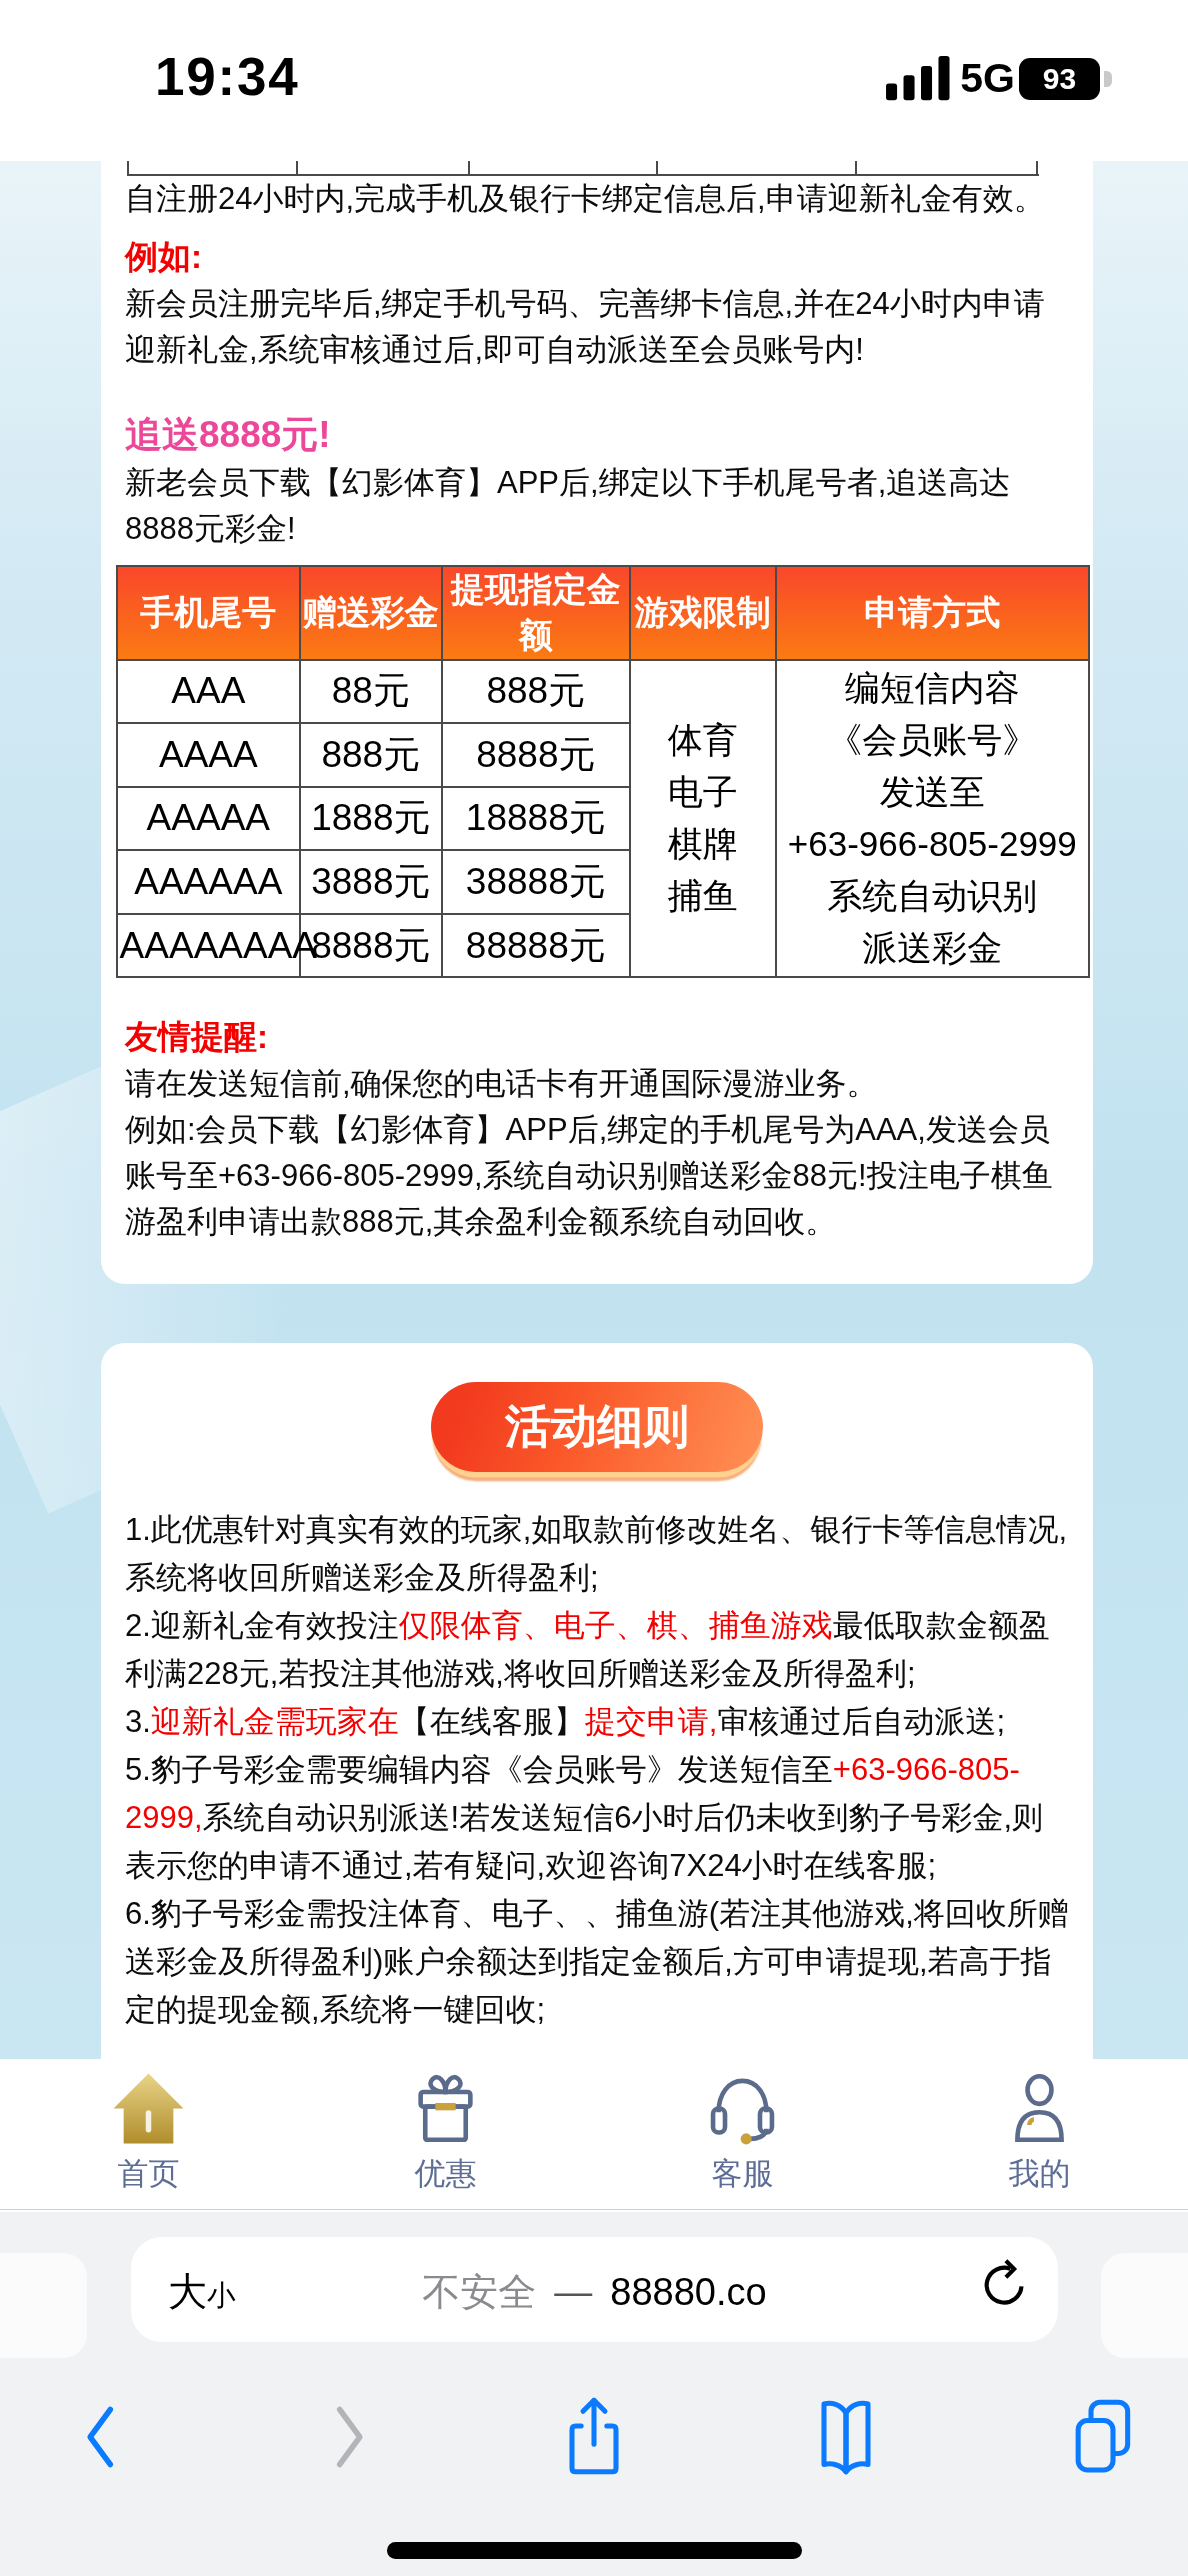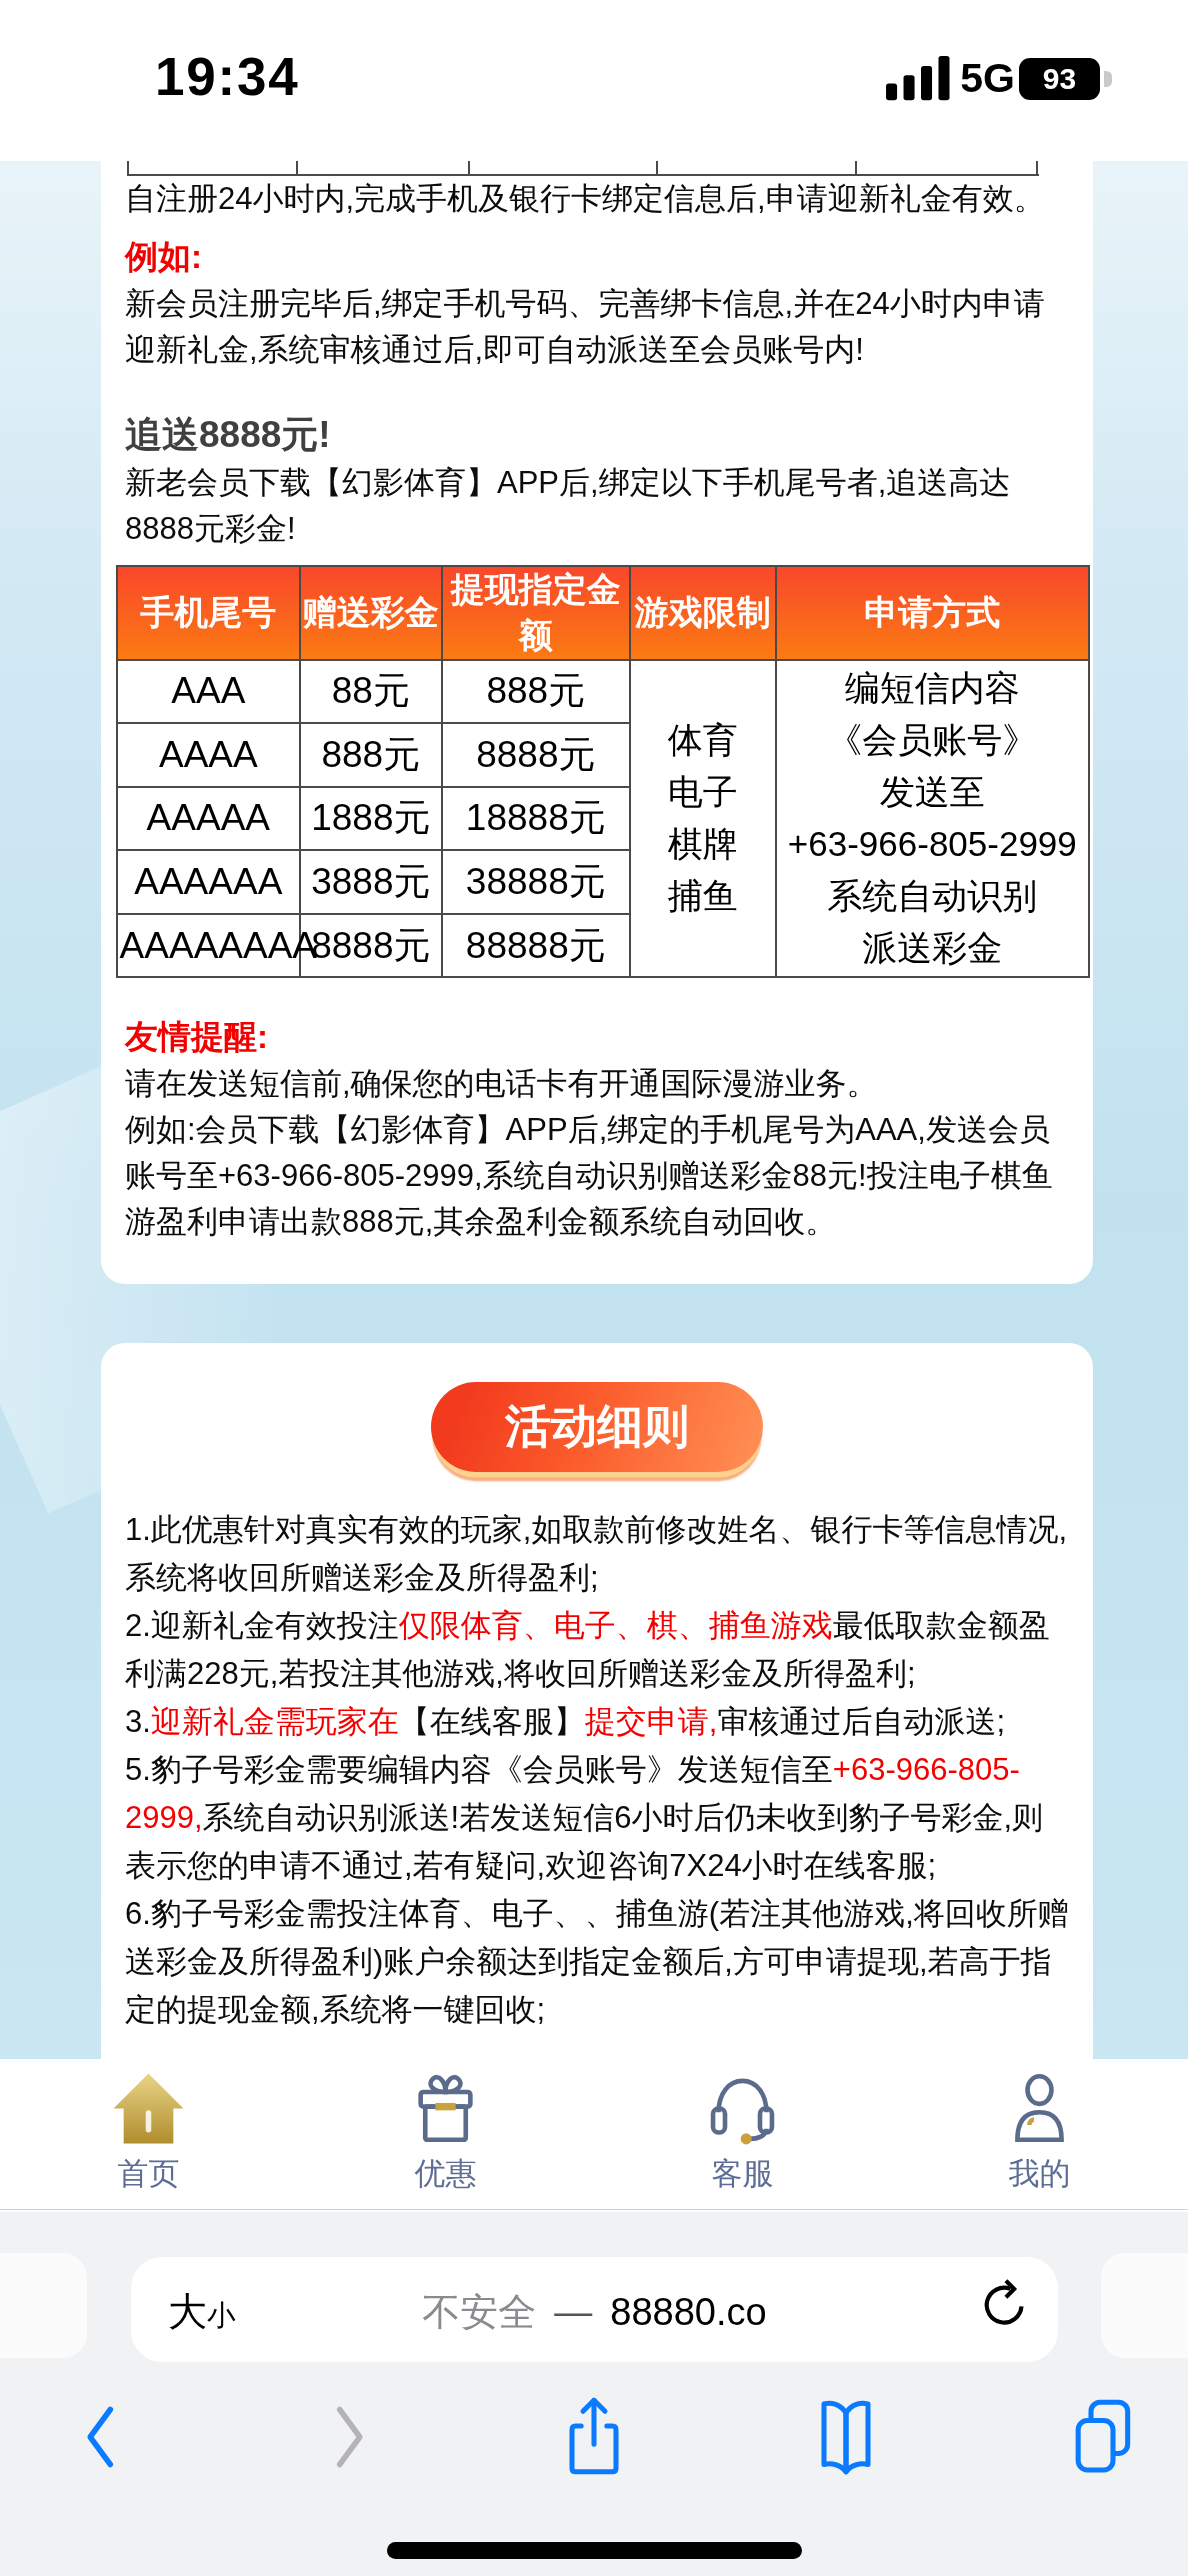--- a/index.html
+++ b/index.html
@@ -29,21 +29,21 @@
   .card1 { border-radius:0 0 24px 24px; padding:0 24px 39px; }
   .card2 { margin-top:59px; border-radius:24px 24px 0 0; padding:39px 24px 74px; min-height:829px; }
 
   
   .clipped-row { display:flex; height:14.7px; margin-left:1.8px; width:912px; border-bottom:2.8px solid #4a4a4a; }
   .clipped-row i { border-left:2.8px solid #4a4a4a; }
   .clipped-row i:last-child { border-right:2.8px solid #4a4a4a; }
 
   .h-red  { color:#f40000; font-weight:700; font-size:33px; line-height:48px; margin-top:11px; }
   .body-p { font-size:31px; line-height:46px; color:#0c0c0c; }
-  .chase  { color:#404040; font-weight:700; font-size:37px; line-height:50px; margin-top:37px; }
+  .chase  { color:#ec4899; font-weight:700; font-size:37px; line-height:50px; margin-top:37px; }
 
   
   table.bonus { border-collapse:collapse; table-layout:fixed; width:972px; margin:13px 0 0 -9.2px; text-align:center; }
   table.bonus col.c1{width:183px} table.bonus col.c2{width:142px} table.bonus col.c3{width:188px}
   table.bonus col.c4{width:146px} table.bonus col.c5{width:313px}
   table.bonus th { background:linear-gradient(180deg,#f9472b,#fb7b12); color:#fff; font-size:34px; font-weight:700;
                    height:55px; border:2.8px solid #4a4a4a; padding:0 1.8px; }
   table.bonus td { border:2.8px solid #4a4a4a; font-size:37px; height:53px; padding:1.8px 1.8px; color:#000; background:#fff; }
   table.bonus td.multi { font-size:35px;border-radius:27px; }
   table.bonus td.multi div { line-height:52px; white-space:nowrap; }
@@ -63,21 +63,21 @@
              display:flex; border-bottom:1.8px solid #d2d2d4; }
   .tab { flex:1; display:flex; flex-direction:column; align-items:center; padding-top:9.2px; cursor:pointer; }
   .tab svg { width:81px; height:81px; display:block; }
   .tab .lbl { margin-top:3.7px; font-size:31px; color:#5d6d96; }
 
   
   .browser { position:absolute; top:2212px; left:0; width:1188px; height:364px; background:#f1f2f4; z-index:20; }
   .tab-stub { position:absolute; top:41px; width:87px; height:105px; background:#fbfbfc; }
   .tab-stub.left  { left:0; border-radius:0 24px 24px 0; }
   .tab-stub.right { right:0; border-radius:24px 0 0 24px; }
-  .url-bar { position:absolute; left:131px; top:45px; width:927px; height:105px; background:#fff; border-radius:31px; }
+  .url-bar { position:absolute; left:131px; top:25px; width:927px; height:105px; background:#fff; border-radius:31px; }
   .reader { position:absolute; left:37px; top:28px; font-size:39px; color:#000; cursor:pointer; }
   .reader small { font-size:28.6px; }
   .url-text { position:absolute; left:0; right:0; top:29.5px; text-align:center; font-size:38px; }
   .url-text .sec { color:#8a8a8f; }
   .url-text .dash { color:#555; padding:0 7.4px; }
   .url-text .domain { color:#000; }
   .refresh { position:absolute; right:28px; top:20px; cursor:pointer; }
   .toolbar { position:absolute; top:181px; left:0; width:1188px; height:101px; }
   .tool { position:absolute; top:0; width:74px; height:88px; cursor:pointer; }
   .home-ind { position:absolute; left:387px; top:330px; width:415px; height:16.6px; border-radius:9.2px; background:#000; }

